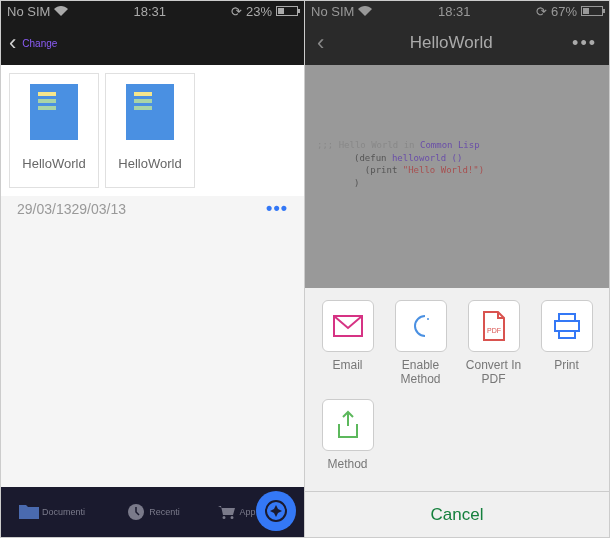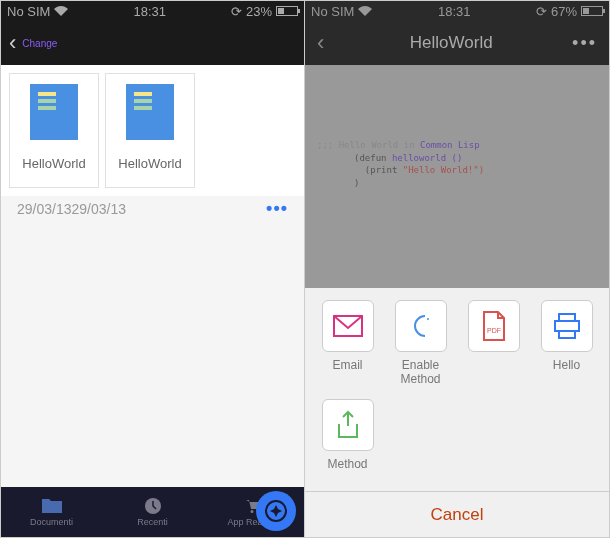--- a/index.html
+++ b/index.html
@@ -36,38 +36,38 @@
     .doc-item { width: 90px; border: 1px solid #e0e0e0; background: #fff; padding: 6px 4px 2px; text-align: center; }
     .doc-icon { width: 48px; height: 56px; background: #4a90e2; margin: 4px auto 10px; position: relative; }
     .doc-icon::before { content: ''; position: absolute; top: 8px; left: 8px; width: 18px; height: 4px; background: #f5e68c; box-shadow: 0 7px 0 #a8d4a8, 0 14px 0 #a8d4a8; }
     .doc-label { font-size: 13px; color: #666; padding: 6px 0 14px; }
     .doc-dates { display: flex; padding: 2px 16px; align-items: center; }
     .doc-date { font-size: 14px; color: #999; }
     .ellipsis-btn { color: #3478f6; font-size: 18px; font-weight: bold; margin-left: auto; letter-spacing: 1px; }
     
     
     .tab-bar { position: absolute; bottom: 0; left: 0; right: 0; height: 50px; background: #1a1a2e; display: flex; }
-    .tab { flex: 1; display: flex; flex-direction: column; align-items: center; justify-content: center; gap: 2px; color: #7a7a8a; font-size: 9px; }
+    .tab { flex: 1; display: flex; flex-direction: row; align-items: center; justify-content: center; gap: 2px; color: #7a7a8a; font-size: 9px; }
     .tab-compass { position: absolute; right: 8px; bottom: 6px; width: 40px; height: 40px; border-radius: 50%; background: #3478f6; display: flex; align-items: center; justify-content: center; }
     .tab-icon { width: 22px; height: 18px; }
     
     
     .code-preview { position: absolute; top: 130px; left: 0; right: 0; padding: 8px 12px; font-family: monospace; font-size: 9px; line-height: 1.4; }
     .code-comment { color: #888; }
     .code-keyword { color: #6a4fa8; text-align: center; }
     .code-text { color: #555; margin-left: 37px; }
     .code-string { color: #a85050; }
     
     
     .action-sheet { position: absolute; bottom: 0; left: 0; right: 0; background: #f0f0f0; }
     .action-grid { display: flex; flex-wrap: wrap; padding: 12px 6px 8px; gap: 0; }
     .action-item { width: 25%; display: flex; flex-direction: column; align-items: center; gap: 6px; margin-bottom: 12px; }
     .action-icon-box { width: 52px; height: 52px; border: 1px solid #ccc; border-radius: 6px; background: #fff; display: flex; align-items: center; justify-content: center; }
     .action-label { font-size: 12px; color: #777; text-align: center; line-height: 1.2; }
-    .cancel-btn { height: 46px; border-top: 1px solid #ccc; display: flex; align-items: center; justify-content: center; font-size: 17px; color: #c2410c; background: #f0f0f0; }
+    .cancel-btn { height: 46px; border-top: 1px solid #ccc; display: flex; align-items: center; justify-content: center; font-size: 17px; color: #15803d; background: #f0f0f0; }
   </style>
 </head>
 <body>
 
 <div class="container">
 
   <div class="screen screen-left">
     <div class="status-bar sb-dark">
       <div class="status-left">
         <span>No SIM</span>
@@ -186,28 +186,29 @@
             </div>
           <span class="action-label">Enable Method</span>
         </div>
         <div class="action-item">
           <div class="action-icon-box">
               <svg width="26" height="30" viewBox="0 0 26 30">
                 <path fill="none" stroke="#d9534f" stroke-width="2" d="M3 1h14l6 6v22H3z M17 1v6h6"></path>
                 <text x="13" y="22" font-size="7" fill="#d9534f" text-anchor="middle" font-family="Arial">PDF</text>
               </svg>
             </div>
+          <span class="action-label">Convert In PDF</span>
         </div>
         <div class="action-item">
           <div class="action-icon-box">
               <svg width="30" height="28" viewBox="0 0 30 28">
                 <path fill="none" stroke="#3478f6" stroke-width="2" d="M7 9V2h16v7M3 9h24v10h-4v7H7v-7H3z M7 19h16"></path>
               </svg>
             </div>
-          <span class="action-label">Hello</span>
+          <span class="action-label">Print</span>
         </div>
         <div class="action-item">
           <div class="action-icon-box">
               <svg width="26" height="30" viewBox="0 0 26 30">
                 <path fill="none" stroke="#5cb85c" stroke-width="2" d="M13 2v14M8 7l5-5 5 5M4 14v13h18V14"></path>
               </svg>
             </div>
           <span class="action-label">Method</span>
         </div>
       </div>

